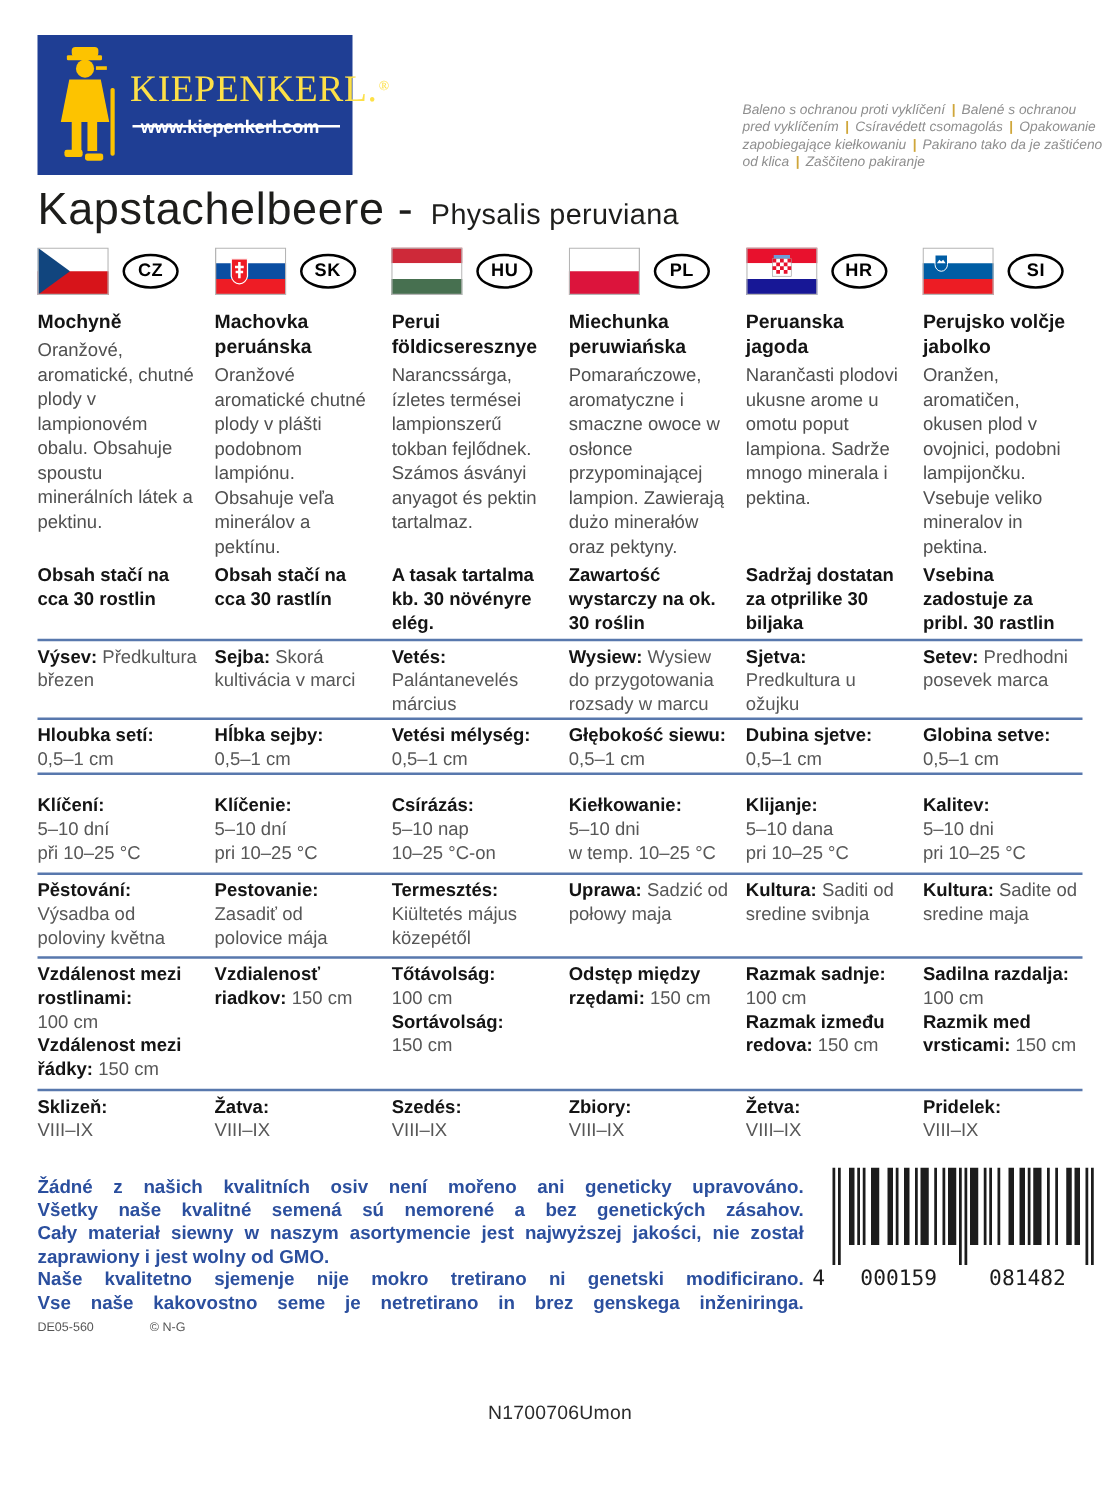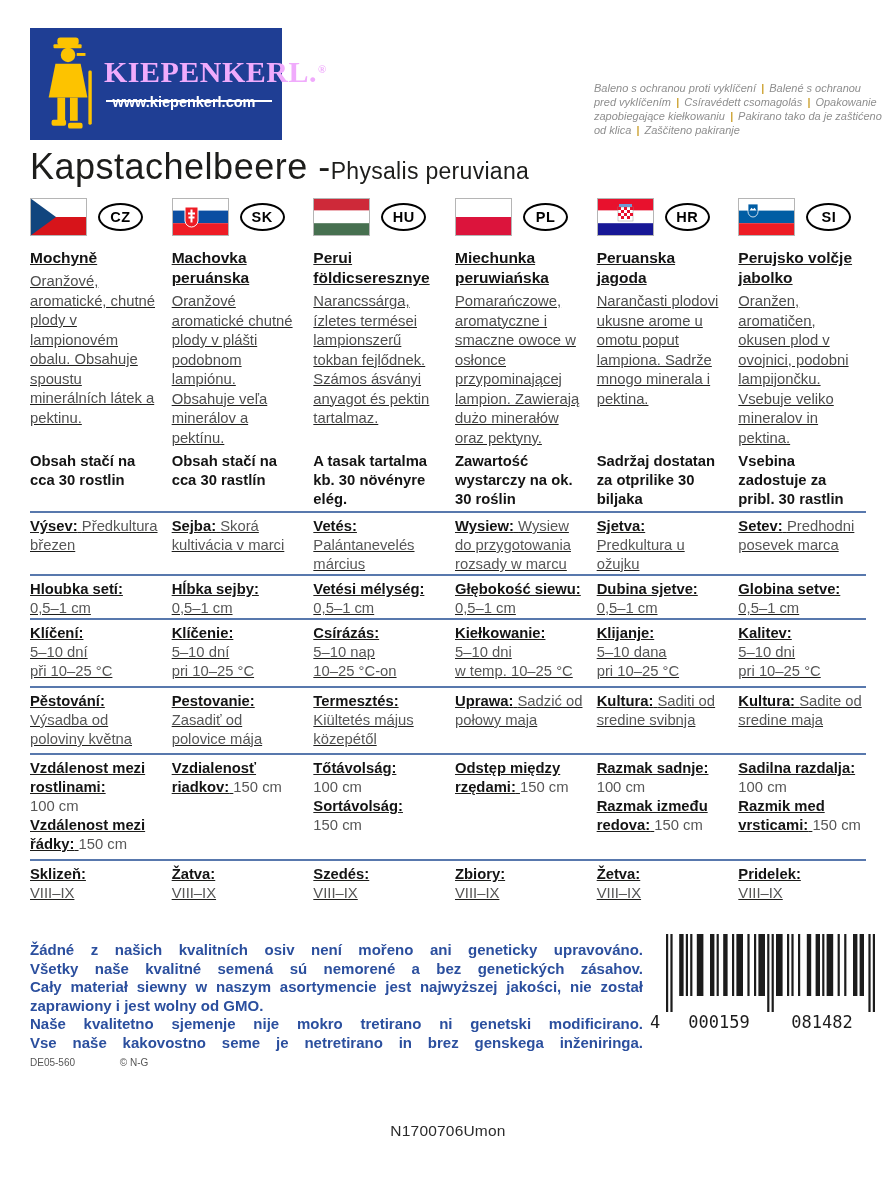--- a/index.html
+++ b/index.html
@@ -2,59 +2,59 @@
 <html><head>
 <meta charset="utf-8">
 <style>
   html,body{margin:0;padding:0;background:#fff;}
   body{width:896px;height:1200px;font-family:"Liberation Sans",sans-serif;color:#1d1d1b;}
   .page{position:relative;width:896px;height:1200px;overflow:hidden;background:#fff;}
 
   
   .logo{position:absolute;left:30px;top:28px;width:252px;height:112px;background:#1f3e94;}
   .logo-man{position:absolute;left:8px;top:9px;line-height:0;}
-  .logo-brand{position:absolute;left:74px;top:27px;font-family:"Liberation Serif",serif;font-weight:700;
-    font-size:30px;letter-spacing:.5px;color:#f0abfc;white-space:nowrap;}
+  .logo-brand{position:absolute;left:74px;top:27px;font-family:"Liberation Serif",serif;font-weight:400;
+    font-size:30px;letter-spacing:.5px;color:#fde047;white-space:nowrap;}
   .logo-reg{font-size:11px;vertical-align:9px;margin-left:1px;}
   .logo-line{position:absolute;left:76px;right:10px;top:72px;height:2px;background:#fff;}
   .logo-url{position:absolute;left:66px;right:10px;top:66px;text-align:center;font-size:14.5px;font-weight:700;color:#fff;}
 
   
   .note{position:absolute;left:594px;top:82px;width:290px;font-size:11px;line-height:1.27;font-style:italic;color:#8e8e8e;}
   .sep{color:#cfa63a;padding:0 2px;font-weight:700;}
 
   
-  .title{position:absolute;left:30px;top:146px;display:flex;align-items:baseline;}
+  .title{position:absolute;left:30px;top:146px;display:flex;align-items:baseline;gap:14px;}
   .title-main{font-size:36px;letter-spacing:.5px;}
   .title-latin{font-size:23px;letter-spacing:.3px;}
 
   
   .table{position:absolute;left:30px;top:198px;width:836px;}
   .trow{display:grid;grid-template-columns:repeat(6,1fr);column-gap:14px;box-sizing:border-box;padding-top:4px;}
   .bline{border-bottom:2px solid #5878ad;}
   .r-flag{padding-top:0;margin-bottom:6px;align-items:center;}
   .r-profile{min-height:192px;padding-top:6px;}
   .r-content{min-height:65px;}
   .r-sowing{min-height:63px;}
   .r-depth{min-height:42px;}
-  .r-germ{min-height:68px;}
+  .r-germ{min-height:68px;margin-top:12px;}
   .r-culture{min-height:67px;}
   .r-dist{min-height:106px;}
   .r-harvest{min-height:44px;}
 
   .flagcell{display:flex;align-items:center;gap:11px;}
   .flagicon{line-height:0;}
   .badge{box-sizing:border-box;min-width:45px;height:28px;border:2px solid #000;border-radius:50%;
     display:inline-flex;align-items:center;justify-content:center;font-size:14.5px;font-weight:600;
     letter-spacing:.5px;color:#000;padding:0 6px;}
 
   .name{font-weight:700;font-size:15.5px;line-height:20px;color:#141414;margin-bottom:4px;}
   .desc{font-size:14.8px;line-height:19.5px;color:#4f4f4f;}
   .content{font-weight:700;font-size:14.8px;line-height:19px;color:#141414;}
-  .cell{font-size:14.8px;line-height:19px;text-decoration:underline;}
+  .cell{font-size:14.8px;line-height:19px;}
   .lbl{font-weight:700;color:#141414;}
   .val{color:#575757;}
   .multi{white-space:pre-line;}
   .nowrap{display:inline-block;}
 
   
   .gmo-box{position:absolute;left:30px;top:941px;width:613px;}
   .gmo{margin:0;font-weight:700;font-size:15px;line-height:18.6px;color:#2b4f9e;text-align:justify;}
   .force{text-align-last:justify;}
   .barcode{position:absolute;left:648px;top:934px;line-height:0;}

